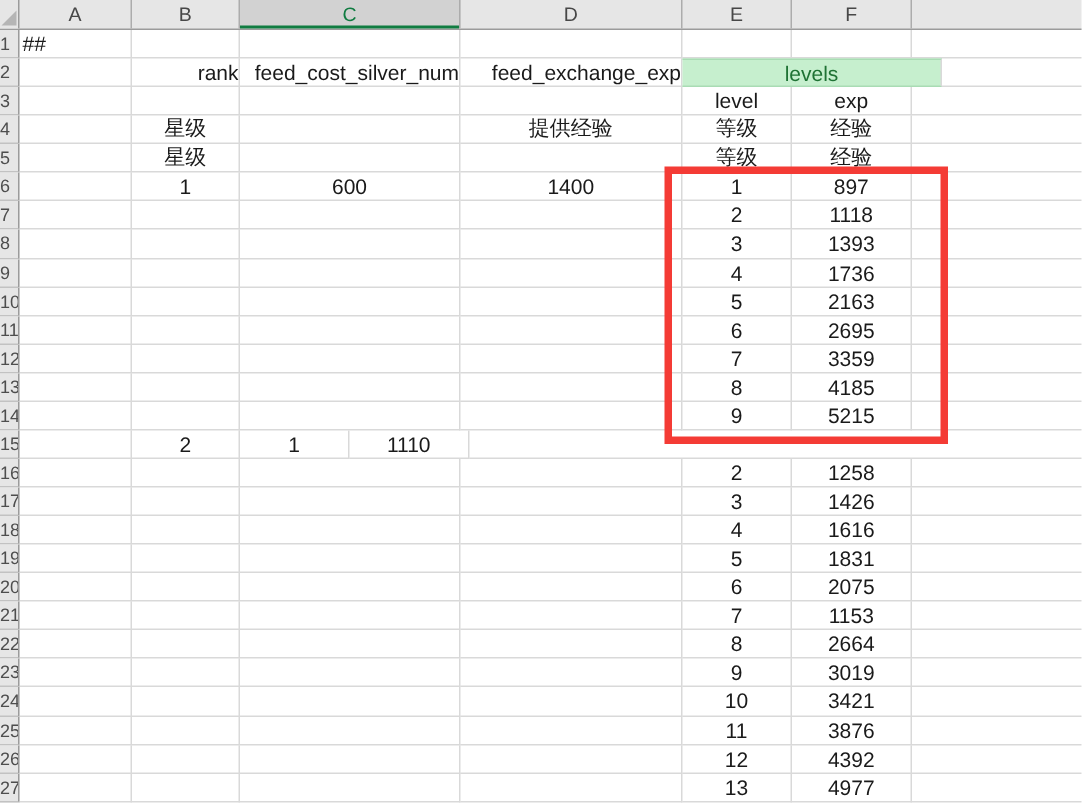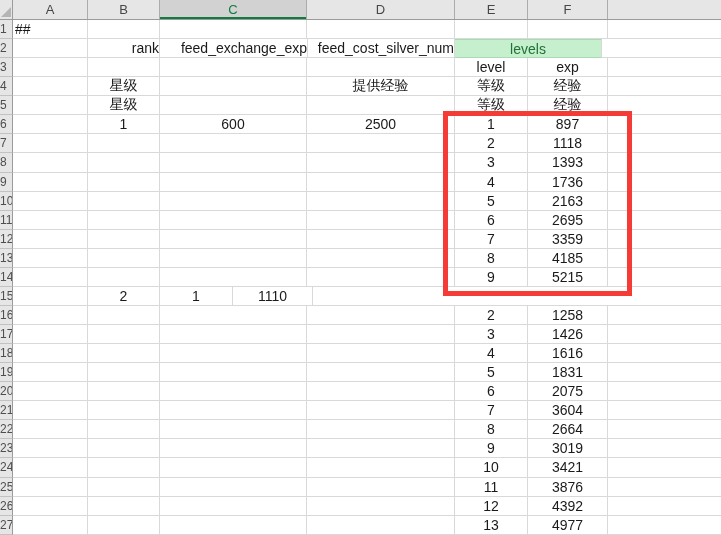--- a/index.html
+++ b/index.html
@@ -47,21 +47,21 @@
     flex: none; display: flex; align-items: center; justify-content: center;
     font-size: 14px; color: #1a1a1a;
     border-right: 1px solid #d9d9d9; border-bottom: 1px solid #d9d9d9;
     white-space: nowrap; overflow: hidden;
   }
   .cell.al { justify-content: flex-start; padding-left: 2px; }
   .cell.ar { justify-content: flex-end; padding-right: 0; }
   .w-a { width: 75px; } .w-b { width: 72px; } .w-c { width: 147px; }
   .w-d { width: 148px; } .w-e { width: 73px; } .w-f { width: 80px; }
   .w-g { width: 113px; flex: 1; border-right: none; }
-  .w-ef-merged { width: 147px; }
+  .w-ef-merged { width: 173px; }
 
   .cell.levels {
     font-size: 14px;
     border-top: 1px solid #a9dcb4; border-bottom: 1px solid #a9dcb4;
   }
 
   
   #red-box {
     position: absolute; left: 443px; top: 111px;
     width: 189px; height: 185px;
@@ -94,22 +94,22 @@
         <div class="cell w-c"></div>
         <div class="cell w-d"></div>
         <div class="cell w-e"></div>
         <div class="cell w-f"></div>
         <div class="cell w-g"></div>
       </div>
       <div class="row">
         <div class="rnum">2</div>
         <div class="cell w-a"></div>
         <div class="cell w-b ar">rank</div>
+        <div class="cell w-c ar">feed_cost_silver_num</div>
         <div class="cell w-d ar">feed_exchange_exp</div>
-        <div class="cell w-c ar">feed_cost_silver_num</div>
         <div class="cell levels w-ef-merged" style="background: rgb(198, 239, 206); color: rgb(31, 114, 52);">levels</div>
         <div class="cell w-g"></div>
       </div>
       <div class="row">
         <div class="rnum">3</div>
         <div class="cell w-a"></div>
         <div class="cell w-b"></div>
         <div class="cell w-c"></div>
         <div class="cell w-d"></div>
         <div class="cell w-e">level</div>
@@ -134,21 +134,21 @@
         <div class="cell w-d"></div>
         <div class="cell w-e">等级</div>
         <div class="cell w-f">经验</div>
         <div class="cell w-g"></div>
       </div>
       <div class="row">
         <div class="rnum">6</div>
         <div class="cell w-a"></div>
         <div class="cell w-b">1</div>
         <div class="cell w-c">600</div>
-        <div class="cell w-d">2500</div>
+        <div class="cell w-d">1400</div>
         <div class="cell w-e">1</div>
         <div class="cell w-f">897</div>
         <div class="cell w-g"></div>
       </div>
       <div class="row">
         <div class="rnum">7</div>
         <div class="cell w-a"></div>
         <div class="cell w-b"></div>
         <div class="cell w-c"></div>
         <div class="cell w-d"></div>
@@ -284,21 +284,21 @@
         <div class="cell w-f">2075</div>
         <div class="cell w-g"></div>
       </div>
       <div class="row">
         <div class="rnum">21</div>
         <div class="cell w-a"></div>
         <div class="cell w-b"></div>
         <div class="cell w-c"></div>
         <div class="cell w-d"></div>
         <div class="cell w-e">7</div>
-        <div class="cell w-f">3604</div>
+        <div class="cell w-f">1153</div>
         <div class="cell w-g"></div>
       </div>
       <div class="row">
         <div class="rnum">22</div>
         <div class="cell w-a"></div>
         <div class="cell w-b"></div>
         <div class="cell w-c"></div>
         <div class="cell w-d"></div>
         <div class="cell w-e">8</div>
         <div class="cell w-f">2664</div>

